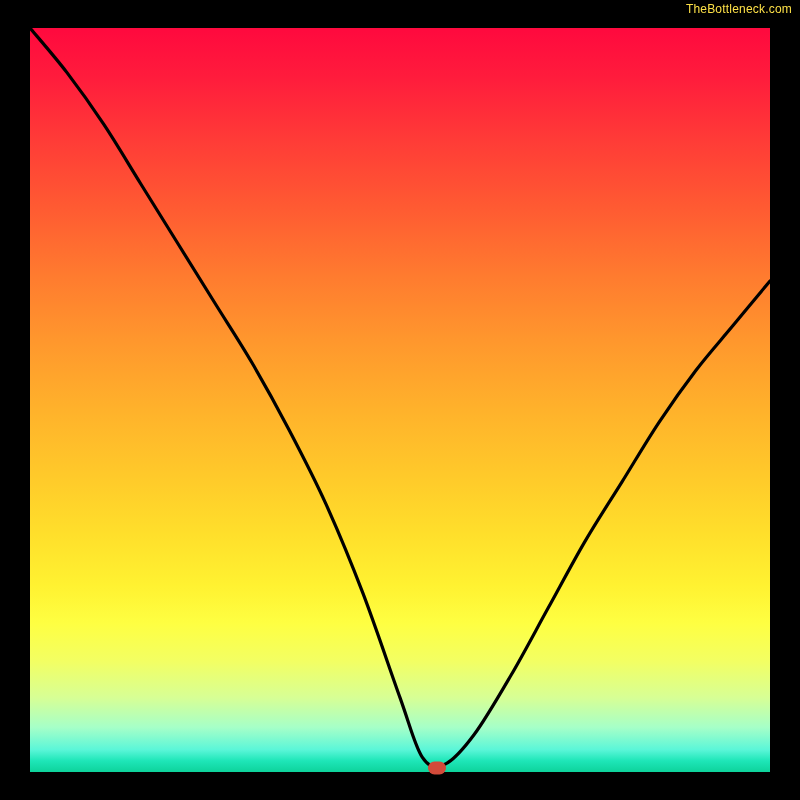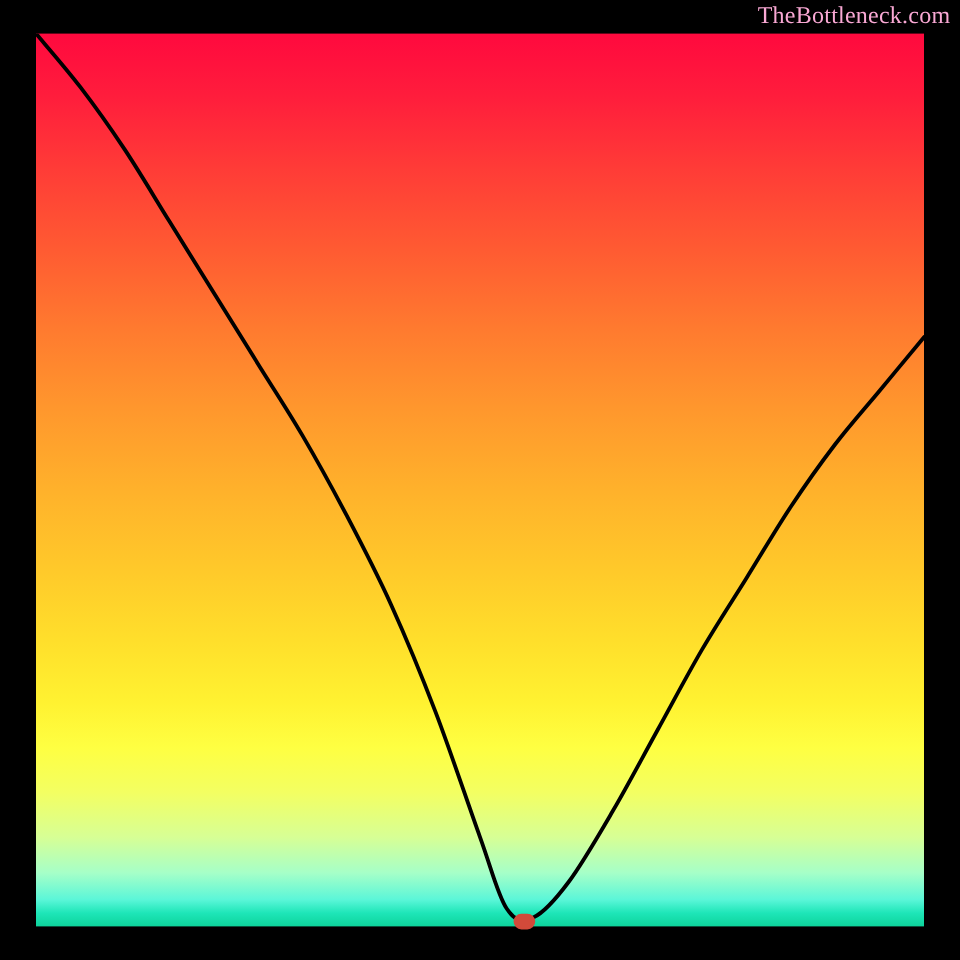--- a/index.html
+++ b/index.html
@@ -14,27 +14,26 @@
   .frame {
     position: relative;
     width: 800px;
     height: 800px;
     background: #000;
   }
   .watermark {
     position: absolute;
     top: 2px;
     right: 8px;
-    color: #f9a8d4;
-    font-size: 20px;
+    color: #fde047;
+    font-size: 12px;
     font-weight: 500;
     letter-spacing: 0.2px;
     z-index: 20;
     user-select: none;
-    font-family: Liberation Serif, serif;
   }
   .plot-area {
     position: absolute;
     left: 30px;
     top: 28px;
     width: 740px;
     height: 744px;
     background: linear-gradient(
       to bottom,
       #ff093e 0%,

